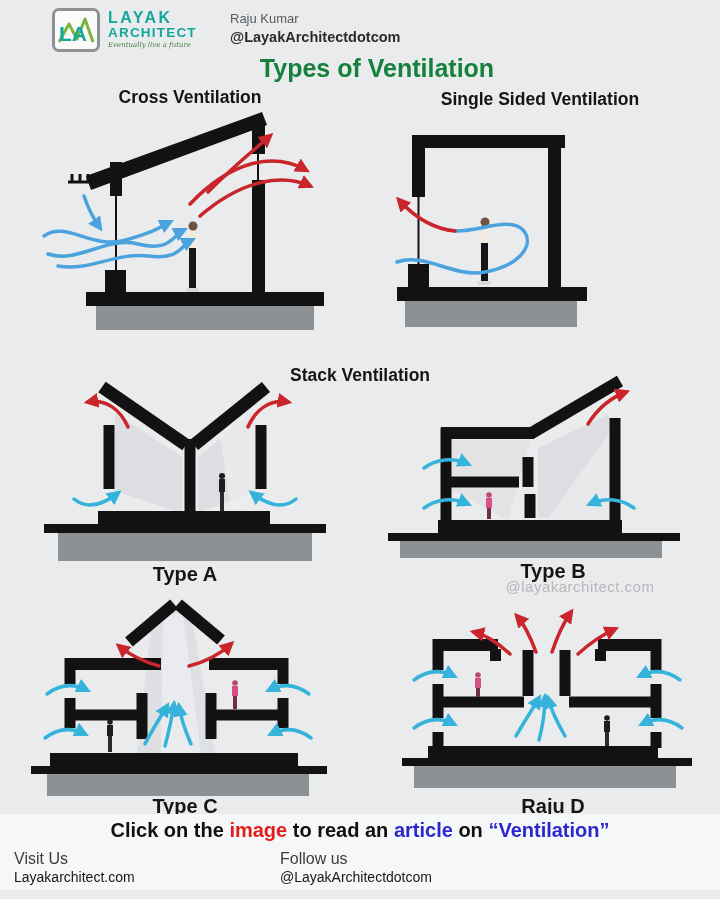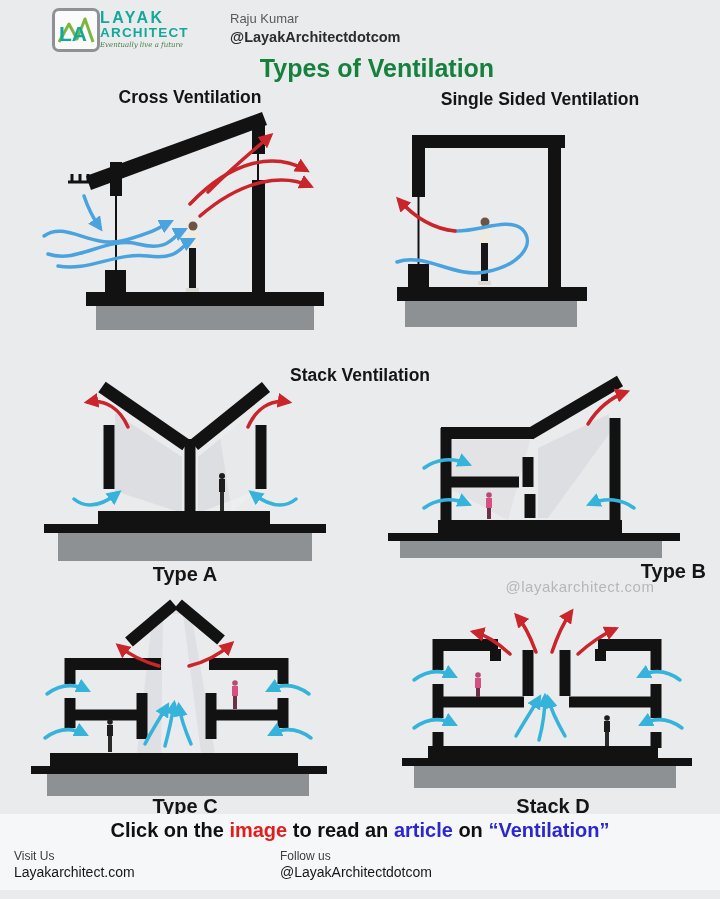--- a/index.html
+++ b/index.html
@@ -1,42 +1,42 @@
 <!DOCTYPE html>
 <html style="--bg: #eaebed; --ink: #121212; --foundation-gray: #8e9194; --shaft-gray: #dcdde0; --beam-light: #eef0f2; --arrow-red: #c9252b; --arrow-blue: #4aa3de; --arrow-cyan: #36b3da; --title-green: #15813c; --logo-teal: #14a89b; --logo-green: #7cb53f; --watermark-gray: #b5b7ba; --cta-red: #e21d1d; --cta-blue: #2b27cf;"><head>
 <meta charset="utf-8">
 <style>
   html,body{margin:0;padding:0;}
   body{width:720px;height:899px;position:relative;overflow:hidden;
        font-family:"Liberation Sans","DejaVu Sans",sans-serif;
        background:var(--bg,#eaebed);}
   .abs{position:absolute;}
   
-  .logo-box{left:16px;top:8px;display:flex;align-items:flex-start;padding-left:36px;}
+  .logo-box{left:16px;top:8px;display:flex;gap:8px;align-items:flex-start;padding-left:36px;}
   .logo-mark{width:48px;height:44px;border:3px solid #8f9295;border-radius:7px;
              background:#fbfbfc;display:flex;align-items:center;justify-content:center;box-sizing:border-box;}
   .logo-name{line-height:1.02;padding-top:2px;}
   .logo-line1{font-size:16px;font-weight:bold;letter-spacing:2.5px;color:var(--logo-teal,#14a89b);}
   .logo-line2{font-size:13.5px;font-weight:bold;letter-spacing:1.2px;color:var(--logo-teal,#14a89b);}
   .logo-tagline{font-family:"DejaVu Serif",serif;font-style:italic;font-size:7px;color:#4a7d46;margin-top:2px;}
   .author{left:230px;top:11px;line-height:1.3;}
   .author-name{font-size:13px;color:#585b5e;}
   .author-handle{font-size:14.5px;font-weight:bold;color:#2a2c2e;}
   .page-title{left:0;top:54px;width:720px;text-align:center;font-size:25px;font-weight:bold;color:var(--title-green,#15813c);margin-left:17px;}
   
   .sec-label{font-size:17.5px;font-weight:bold;color:#151515;text-align:center;}
   .type-label{font-size:20px;font-weight:bold;color:#151515;text-align:center;}
   .watermark{font-size:15px;color:var(--watermark-gray,#b5b7ba);letter-spacing:.5px;}
   
   .white-band{left:0;top:814px;width:720px;height:76px;background:#f6f7f8;}
   .cta{left:0;top:819px;width:720px;text-align:center;font-size:20px;font-weight:bold;color:#101010;}
   .cta .red{color:var(--cta-red,#e21d1d);}
   .cta .blue{color:var(--cta-blue,#2b27cf);}
   .footer-block{line-height:1.25;}
-  .footer-label{font-size:12px;color:#3a3c3e;}
+  .footer-label{font-size:16px;color:#3a3c3e;}
   .footer-value{font-size:14px;font-weight:normal;color:#161616;}
   svg{display:block;}
   .ink{fill:var(--ink,#121212);}
   .found{fill:var(--foundation-gray,#8e9194);}
   .shaft{fill:var(--shaft-gray,#dcdde0);}
   .beam{fill:var(--beam-light,#eef0f2);}
   .stk{stroke:var(--ink,#121212);}
   .bl{stroke:var(--arrow-blue,#4aa3de);fill:none;stroke-width:3.5;stroke-linecap:round;}
   .cy{stroke:var(--arrow-cyan,#36b3da);fill:none;stroke-width:3.5;stroke-linecap:round;}
   .rd{stroke:var(--arrow-red,#c9252b);fill:none;stroke-width:3.5;stroke-linecap:round;}
@@ -180,21 +180,21 @@
     <circle cx="101" cy="127" r="2.8" fill="#b84a72"></circle>
     <rect x="98" y="130" width="6" height="10" fill="#d84f83"></rect>
     <rect x="99" y="140" width="4" height="11" fill="#6e2f47"></rect>
   </g>
   <path class="cy" d="M36,100 C48,91 64,89 80,96" marker-end="url(#mc)"></path>
   <path class="cy" d="M36,140 C48,131 64,129 80,136" marker-end="url(#mc)"></path>
   <path class="cy" d="M246,140 C234,131 218,129 202,136" marker-end="url(#mc)"></path>
   <path class="rd" d="M200,56 C210,40 222,30 238,24" marker-end="url(#mr)"></path>
 </svg>
 
-<div class="abs type-label" style="left:376px;top:560px;width:330px;text-align:right;">Type B</div>
+<div class="abs type-label" style="left:388px;top:560px;width:330px;">Type B</div>
 <div class="abs watermark" style="left:440px;top:578px;width:280px;text-align:center;">@layakarchitect.com</div>
 <div class="abs type-label" style="left:30px;top:563px;width:310px;">Type A</div>
 
 <svg class="abs" style="left:25px;top:598px;" width="320" height="205" viewBox="0 0 320 205">
   <polygon class="shaft" opacity=".8" points="128,14 166,14 190,155 112,155"></polygon>
   <polygon class="beam" opacity=".7" points="138,16 158,16 176,155 136,155"></polygon>
   <line class="stk" x1="104" y1="44" x2="149" y2="6" stroke-width="12"></line>
   <line class="stk" x1="153" y1="6" x2="196" y2="42" stroke-width="12"></line>
   <line class="stk" x1="40" y1="66" x2="136" y2="66" stroke-width="12"></line>
   <line class="stk" x1="184" y1="66" x2="263" y2="66" stroke-width="12"></line>
@@ -271,21 +271,21 @@
   <path class="cy" d="M282,82 C270,73 256,71 242,78" marker-end="url(#mc)"></path>
   <path class="cy" d="M284,130 C272,121 258,119 244,126" marker-end="url(#mc)"></path>
   <g>
     <path class="cy" d="M118,138 C126,124 134,112 141,100" marker-end="url(#mc)"></path>
     <path class="cy" d="M141,142 C145,127 147,113 147,99" marker-end="url(#mc)"></path>
     <path class="cy" d="M167,138 C159,124 153,112 150,100" marker-end="url(#mc)"></path>
   </g>
 </svg>
 
 <div class="abs type-label" style="left:25px;top:795px;width:320px;">Type C</div>
-<div class="abs type-label" style="left:398px;top:795px;width:310px;">Stack D</div>
+<div class="abs type-label" style="left:398px;top:795px;width:310px;">Raju D</div>
 
 <div class="abs white-band"></div>
 <div class="abs cta">
   <span>Click on the </span><span class="red">image</span><span> to read an </span><span class="blue">article</span><span> on </span><span class="blue">“Ventilation”</span>
 </div>
 <div class="abs footer-block" style="left:14px;top:849px;">
   <div class="footer-label">Visit Us</div>
   <div class="footer-value">Layakarchitect.com</div>
 </div>
 <div class="abs footer-block" style="left:280px;top:849px;">

